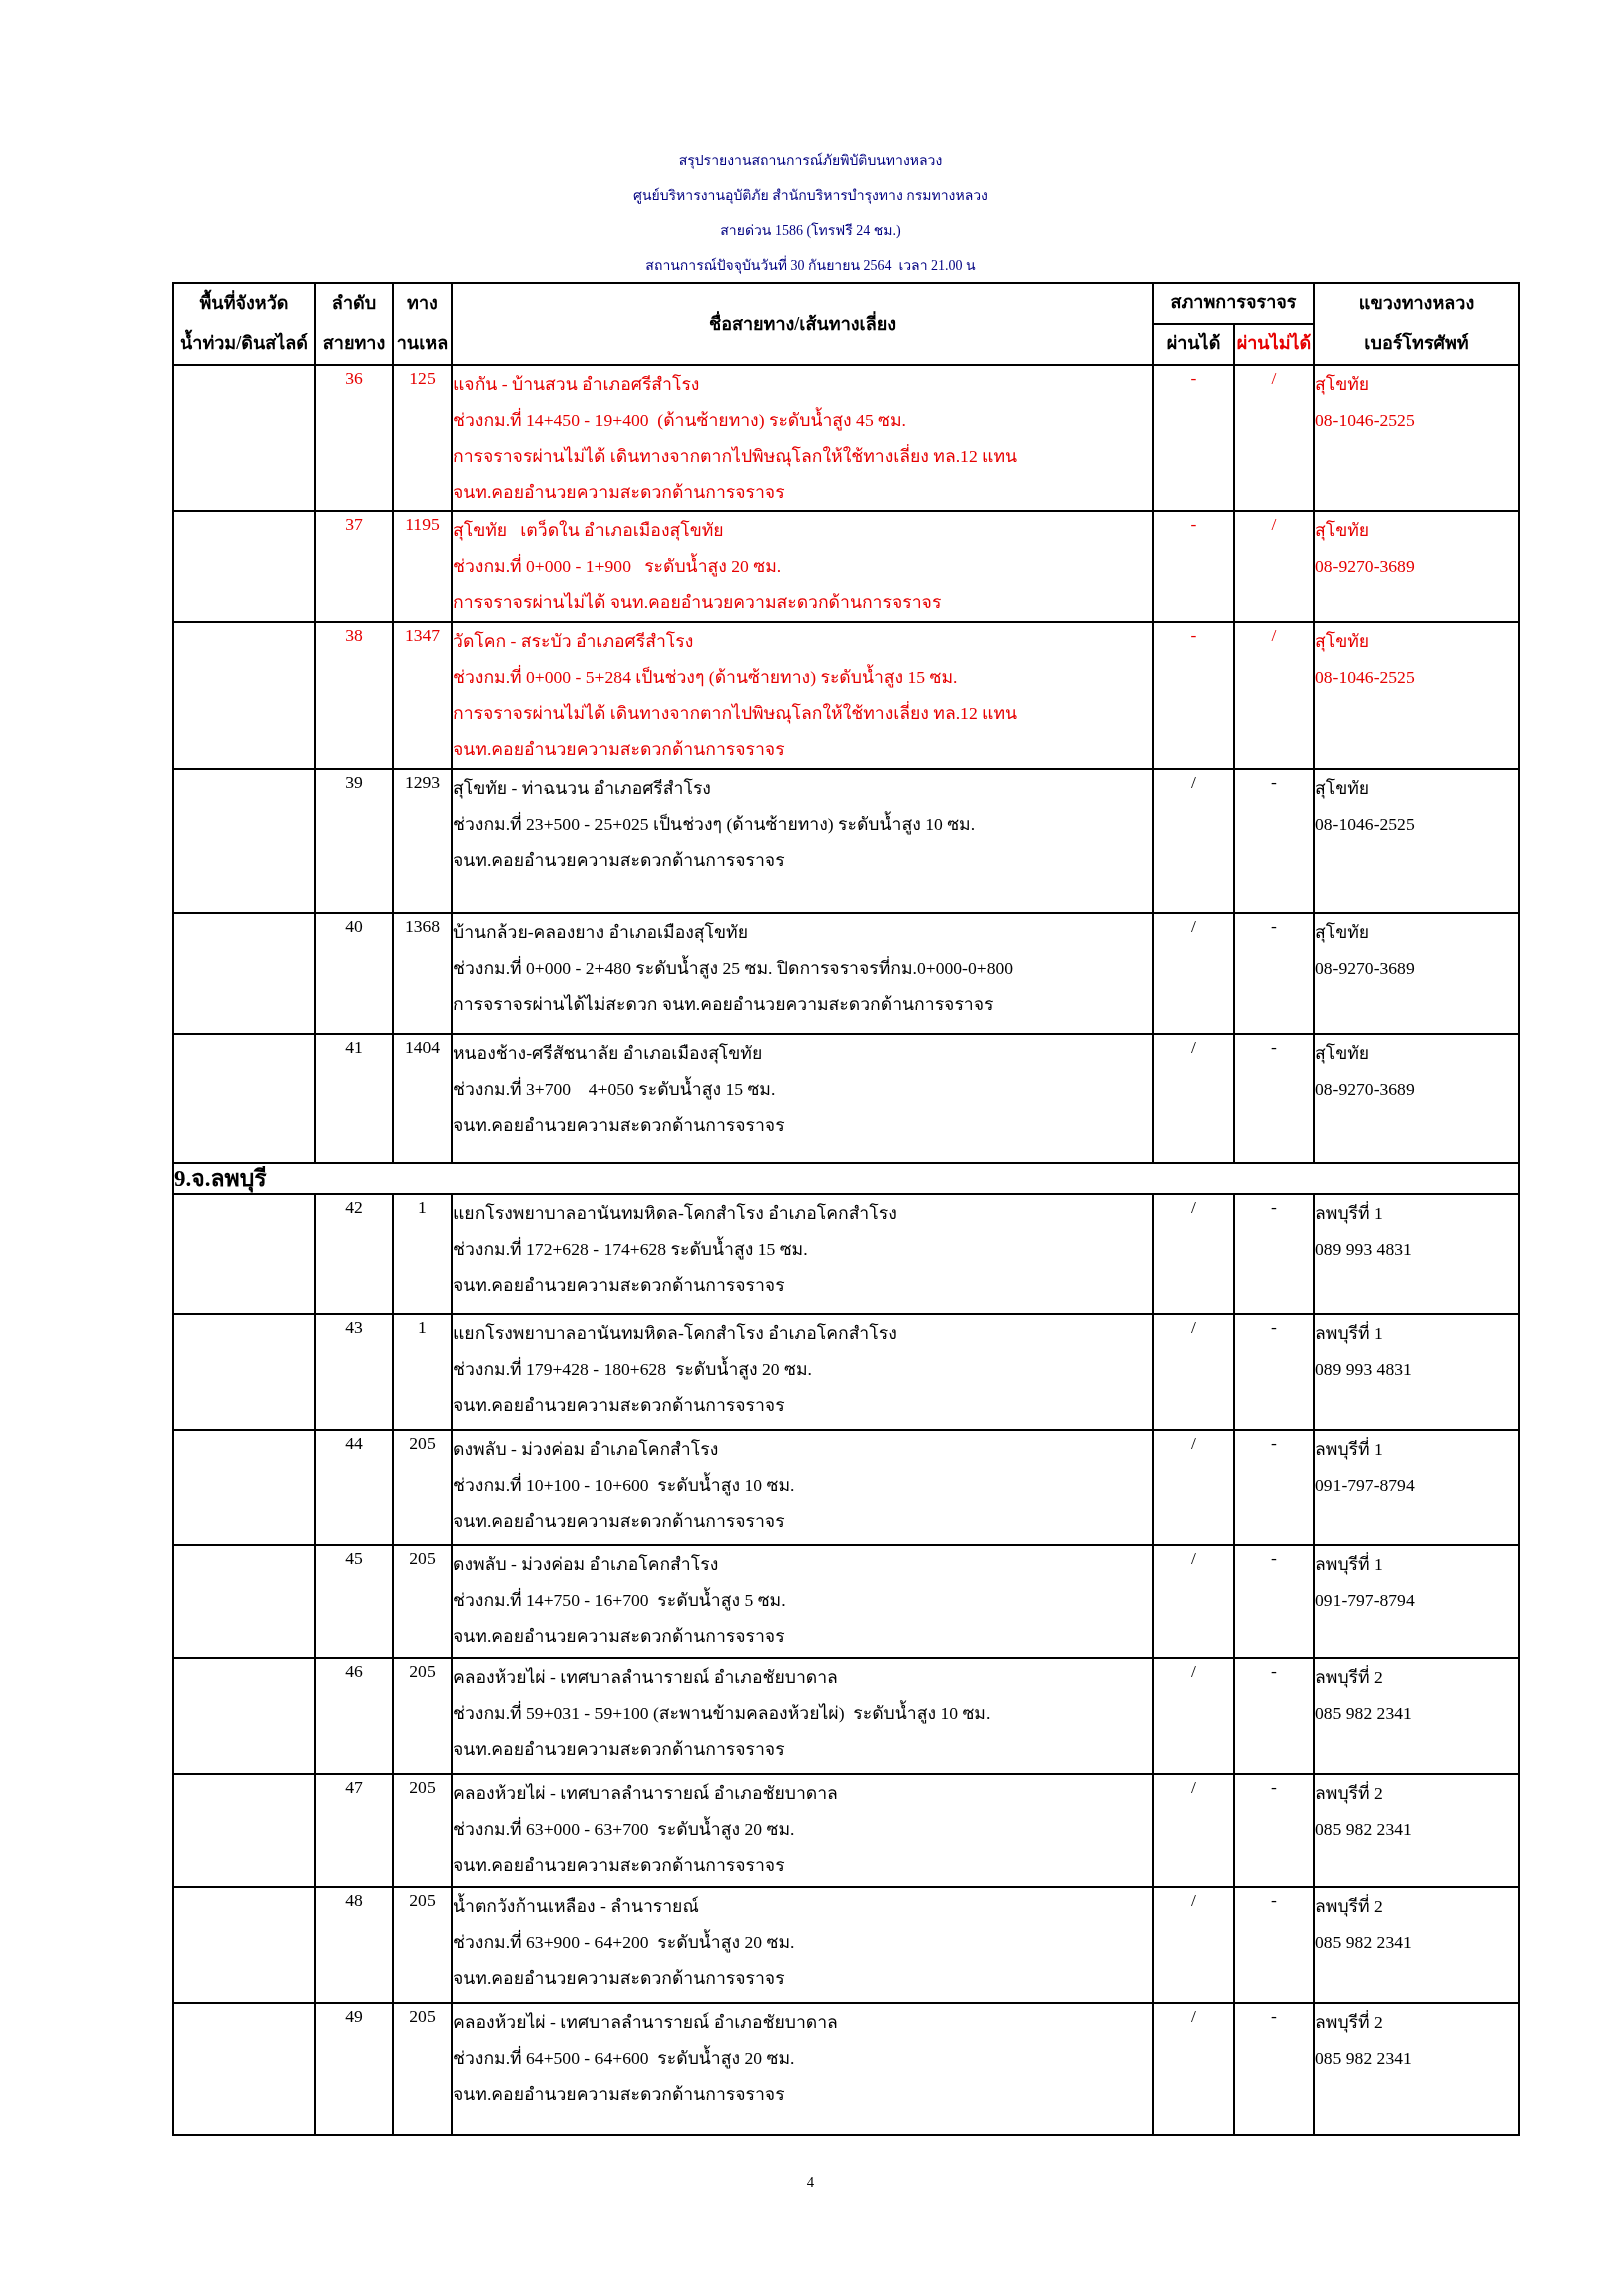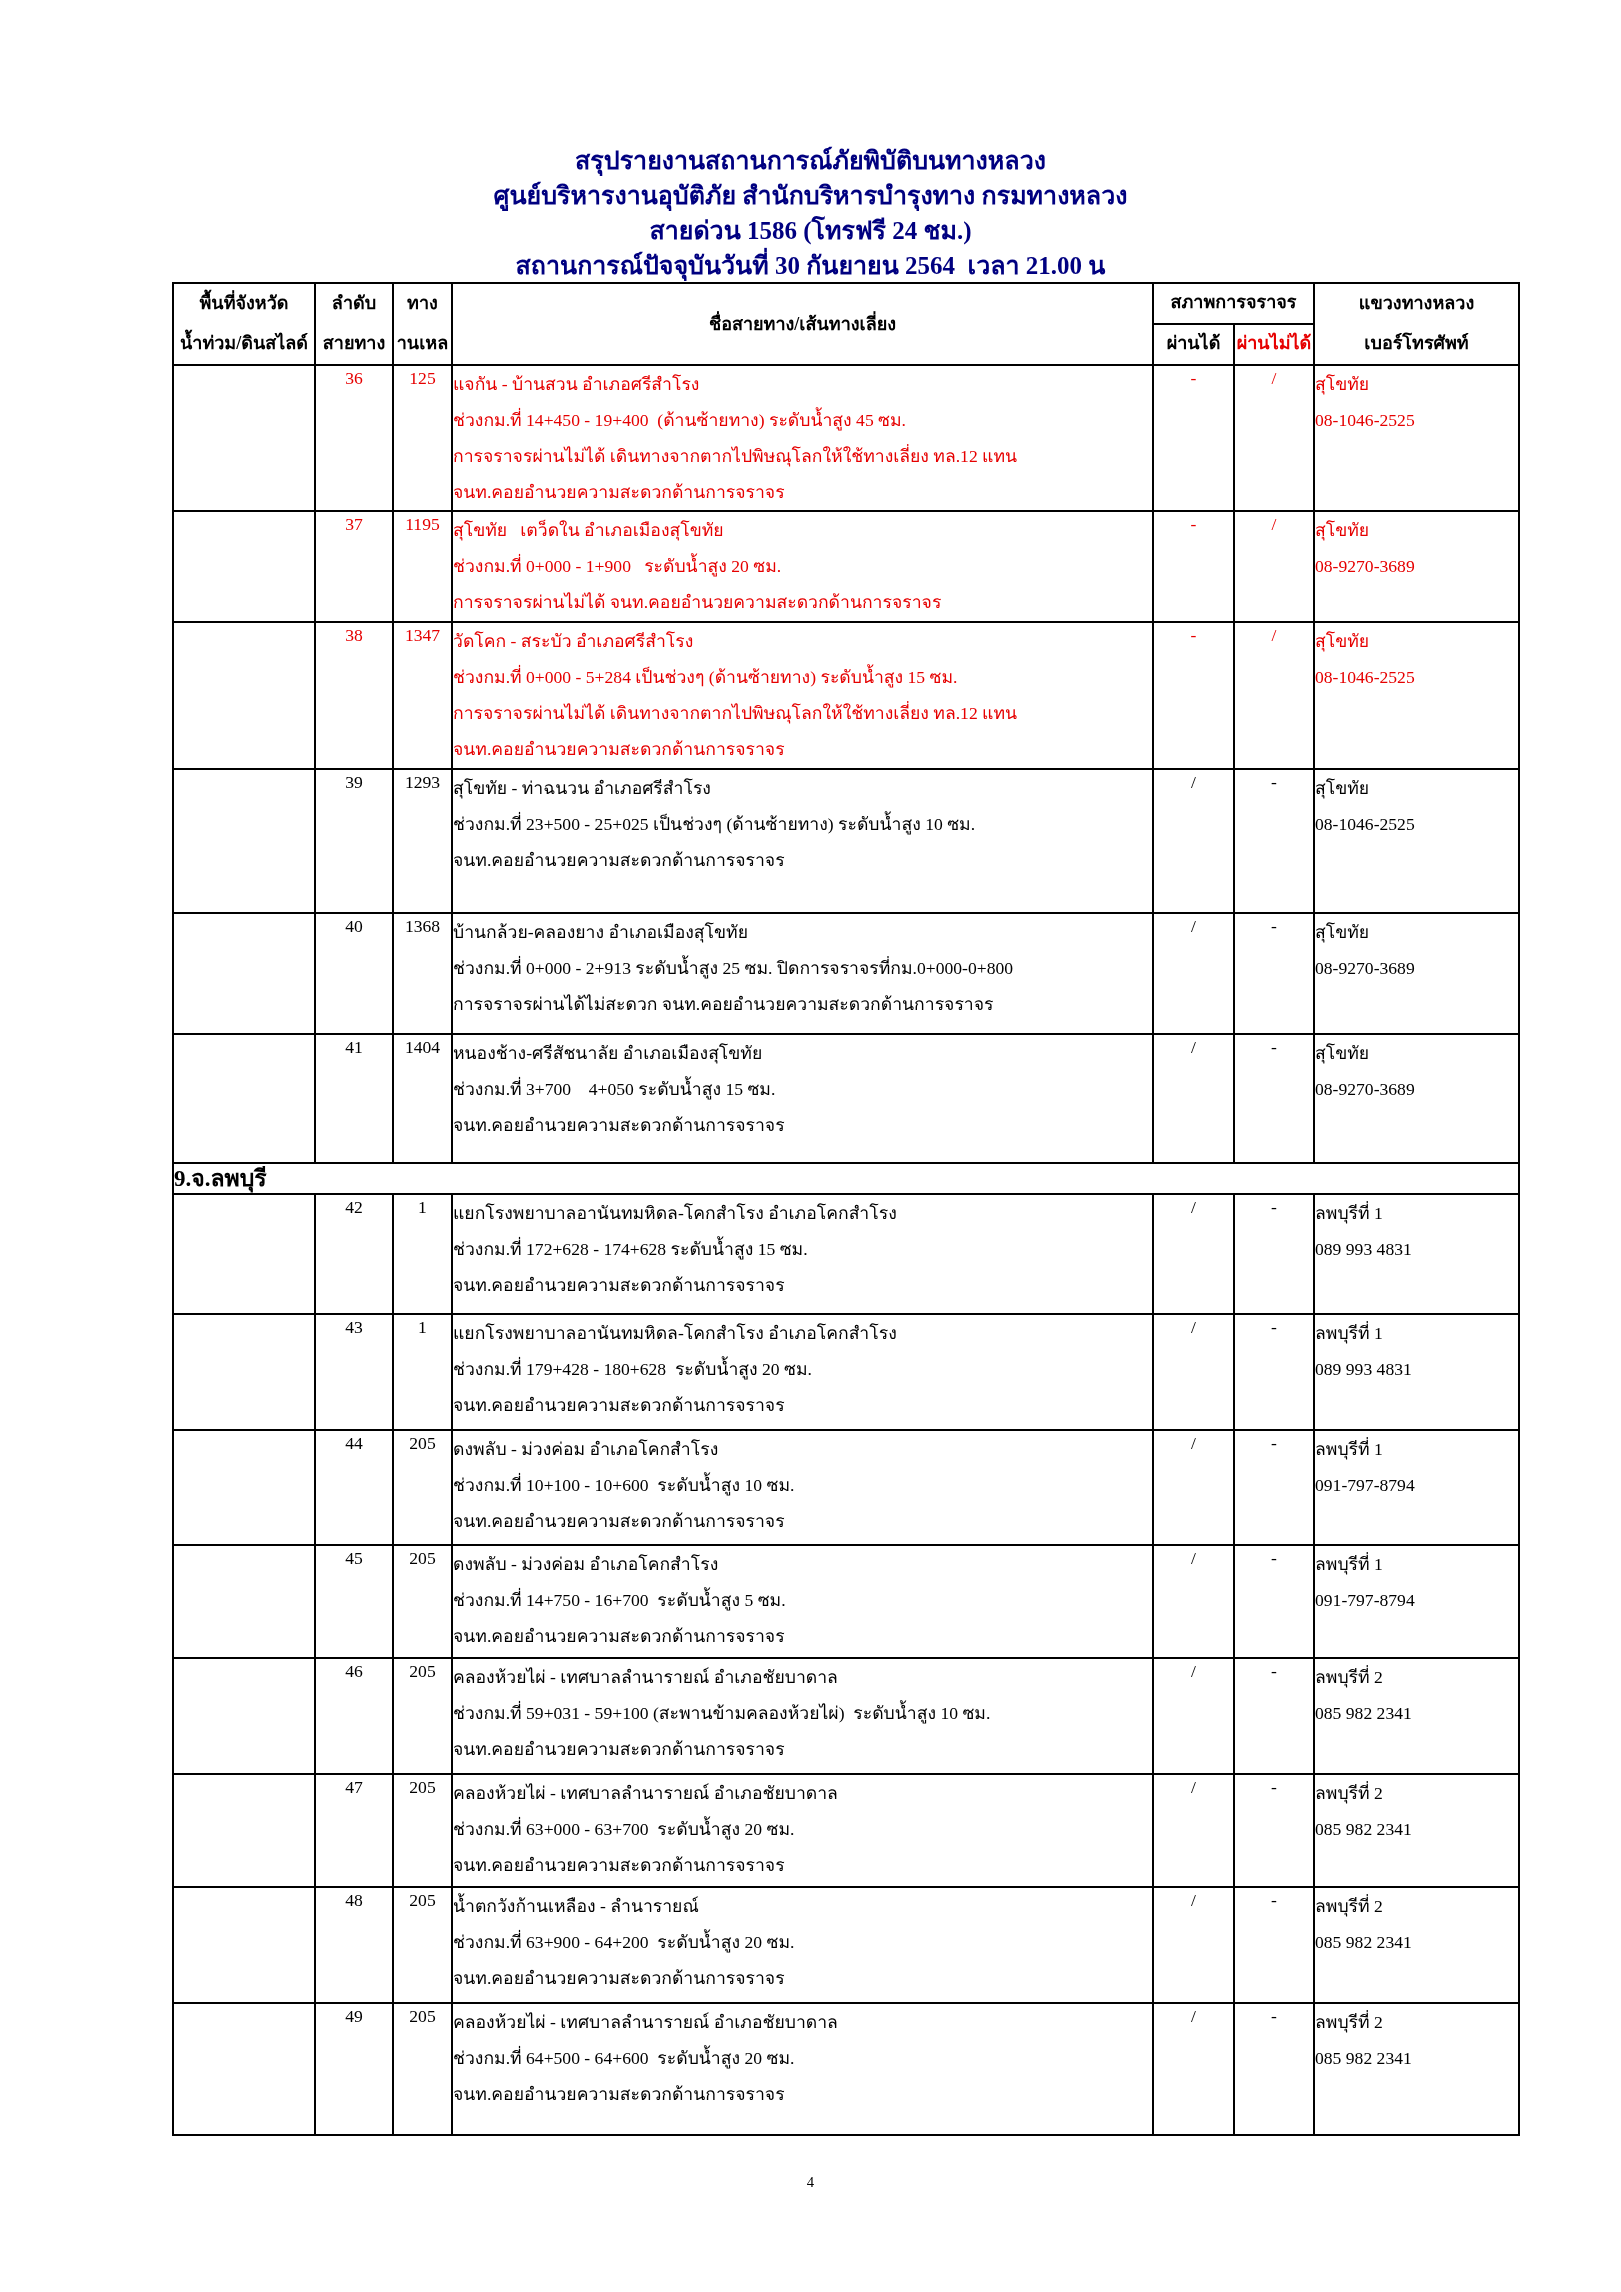--- a/index.html
+++ b/index.html
@@ -14,22 +14,22 @@
     background:#ffffff;
     font-family:"Liberation Serif","DejaVu Serif",serif;
     color:var(--ink);
     overflow:hidden;
   }
   
   .doc-header{
     position:absolute;top:143px;left:0;width:100%;
     text-align:center;
     color:var(--title-blue);
-    font-weight:bold;
-    font-size:25px;
+    font-weight:normal;
+    font-size:14px;
     line-height:35px;
   }
   .doc-header .hline{white-space:pre;}
   
   table.report{
     position:absolute;left:172px;top:282px;
     width:1347px;
     border-collapse:collapse;
     table-layout:fixed;
     font-size:17.6px;
@@ -190,21 +190,21 @@
             <div class="line">สุโขทัย</div>
             <div class="line">08-1046-2525</div>
           </td>
         </tr>
         <tr style="height: 121px;">
           <td class="num-cell"></td>
           <td class="num-cell">40</td>
           <td class="num-cell">1368</td>
           <td class="name-cell">
             <div class="line">บ้านกล้วย-คลองยาง อำเภอเมืองสุโขทัย</div>
-            <div class="line">ช่วงกม.ที่ 0+000 - 2+913 ระดับน้ำสูง 25 ซม. ปิดการจราจรที่กม.0+000-0+800</div>
+            <div class="line">ช่วงกม.ที่ 0+000 - 2+480 ระดับน้ำสูง 25 ซม. ปิดการจราจรที่กม.0+000-0+800</div>
             <div class="line">การจราจรผ่านได้ไม่สะดวก จนท.คอยอำนวยความสะดวกด้านการจราจร</div>
           </td>
           <td class="num-cell">/</td>
           <td class="num-cell">-</td>
           <td class="district-cell">
             <div class="line">สุโขทัย</div>
             <div class="line">08-9270-3689</div>
           </td>
         </tr>
         <tr style="height: 129px; border-radius: 15px;">

